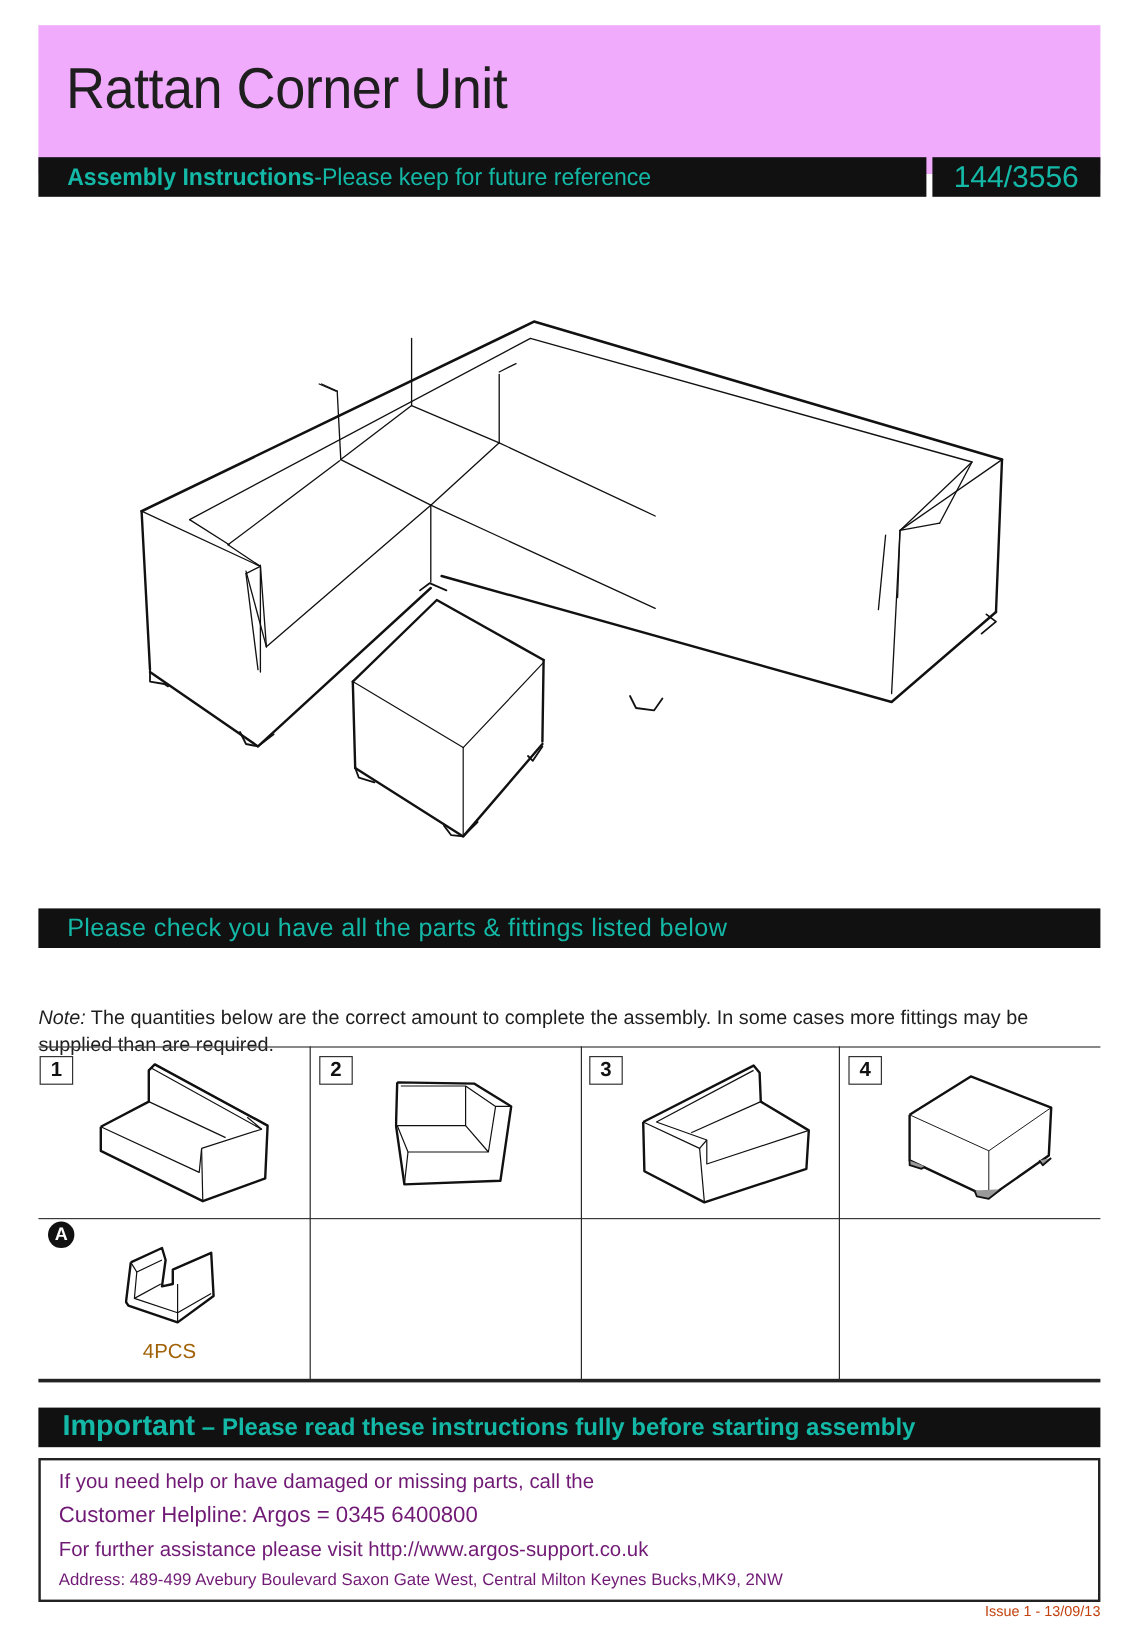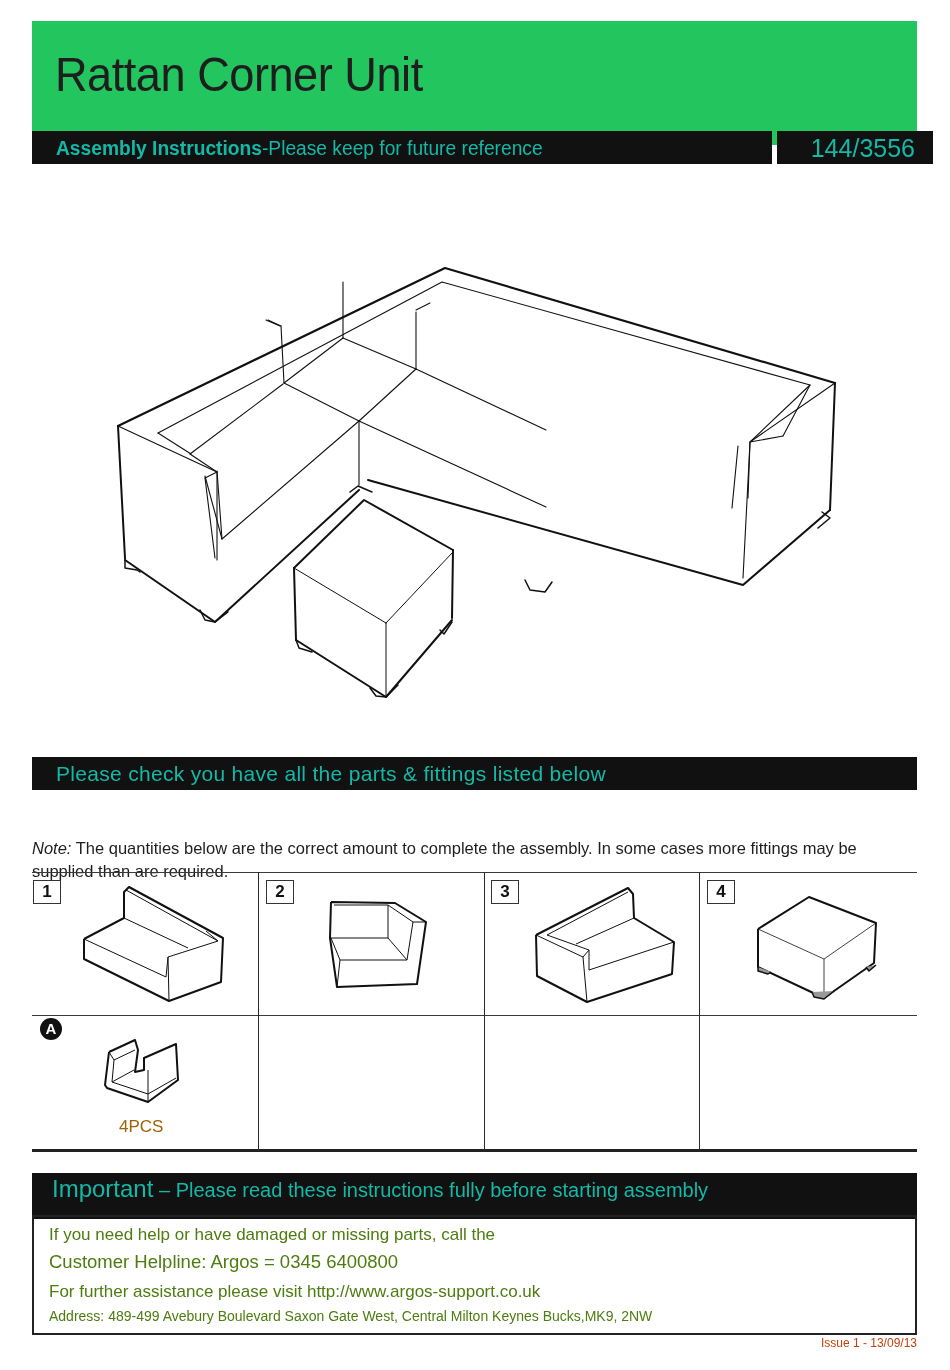--- a/index.html
+++ b/index.html
@@ -1,46 +1,46 @@
 <!DOCTYPE html>
 <html><head>
   <meta charset="utf-8">
   <style>
     html, body { margin:0; padding:0; background:#ffffff; }
     body { width:950px; height:1370px; position:relative; overflow:hidden;
            font-family:"Liberation Sans", sans-serif; color:#1a1a1a; }
     .abs { position:absolute; }
-    .title-band { left:32px; top:21px; width:885px; height:124px; background:#22c55e; }
+    .title-band { left:32px; top:21px; width:885px; height:124px; background:#f0abfc; }
     .title-text { position:absolute; left:23px; top:26px; font-size:48px; line-height:56px;
                   color:#1e1e1e; letter-spacing:-0.5px; transform:scaleX(0.94); transform-origin:left; white-space:nowrap; }
     .bar { background:#111111; color:#14b8a6; }
     .subtitle-bar { left:32px; top:131px; width:740px; height:33px; }
     .subtitle-text { position:absolute; left:24px; top:5px; font-size:20px; line-height:24px; white-space:nowrap;
                      transform:scaleX(0.96); transform-origin:left; }
     .subtitle-text b { font-weight:bold; }
-    .code-bar { left:777px; top:131px; width:156px; height:33px; }
+    .code-bar { left:777px; top:131px; width:140px; height:33px; }
     .code-text { position:absolute; right:18px; top:3px; font-size:25px; line-height:28px; }
     .hero { left:100px; top:260px; width:750px; height:450px; }
     .parts-bar { left:32px; top:757px; width:885px; height:33px; }
     .parts-text { position:absolute; left:24px; top:4px; font-size:21px; line-height:25px; white-space:nowrap; letter-spacing:0.3px; }
     .note { left:32px; top:809px; width:885px; font-size:16.5px; line-height:23px; color:#1e1e1e;margin-top:28px; }
     .note i { font-style:italic; }
     .grid { left:32px; top:872px; width:885px; height:280px; }
     .hline { position:absolute; left:0; height:0; border-top:1.5px solid #3a3a3a; }
     .vline { position:absolute; top:0; width:0; border-left:1.5px solid #2a2a2a; }
     .num-box { position:absolute; width:26px; height:22px; border:1.5px solid #333; font-weight:bold;
                font-size:17px; line-height:22px; text-align:center; background:#fff; color:#111; }
     .qty { position:absolute; font-size:17px; color:#a16207; }
     .badge { position:absolute; width:22px; height:22px; border-radius:50%; background:#111; color:#fff;
              font-weight:bold; font-size:15px; line-height:22px; text-align:center; }
-    .important-bar { left:32px; top:1173px; width:885px; height:46px; }
+    .important-bar { left:32px; top:1173px; width:885px; height:33px;font-weight:bold; }
     .important-text { position:absolute; left:20px; top:2px; font-size:20px; line-height:28px; white-space:nowrap; }
     .important-text .big { font-size:24px; }
     .help-box { left:32px; top:1215px; width:881px; height:116px; border:2px solid #222; }
-    .help-line { position:absolute; left:15px; white-space:nowrap; color:#4d7c0f; }
+    .help-line { position:absolute; left:15px; white-space:nowrap; color:#701a75; }
     .issue { right:33px; top:1336px; font-size:12px; color:#c2410c; }
     svg { display:block; }
   </style>
 </head>
 <body>
 
 <div class="abs title-band">
   <div class="title-text">Rattan Corner Unit</div>
 </div>
 <div class="abs bar subtitle-bar">

